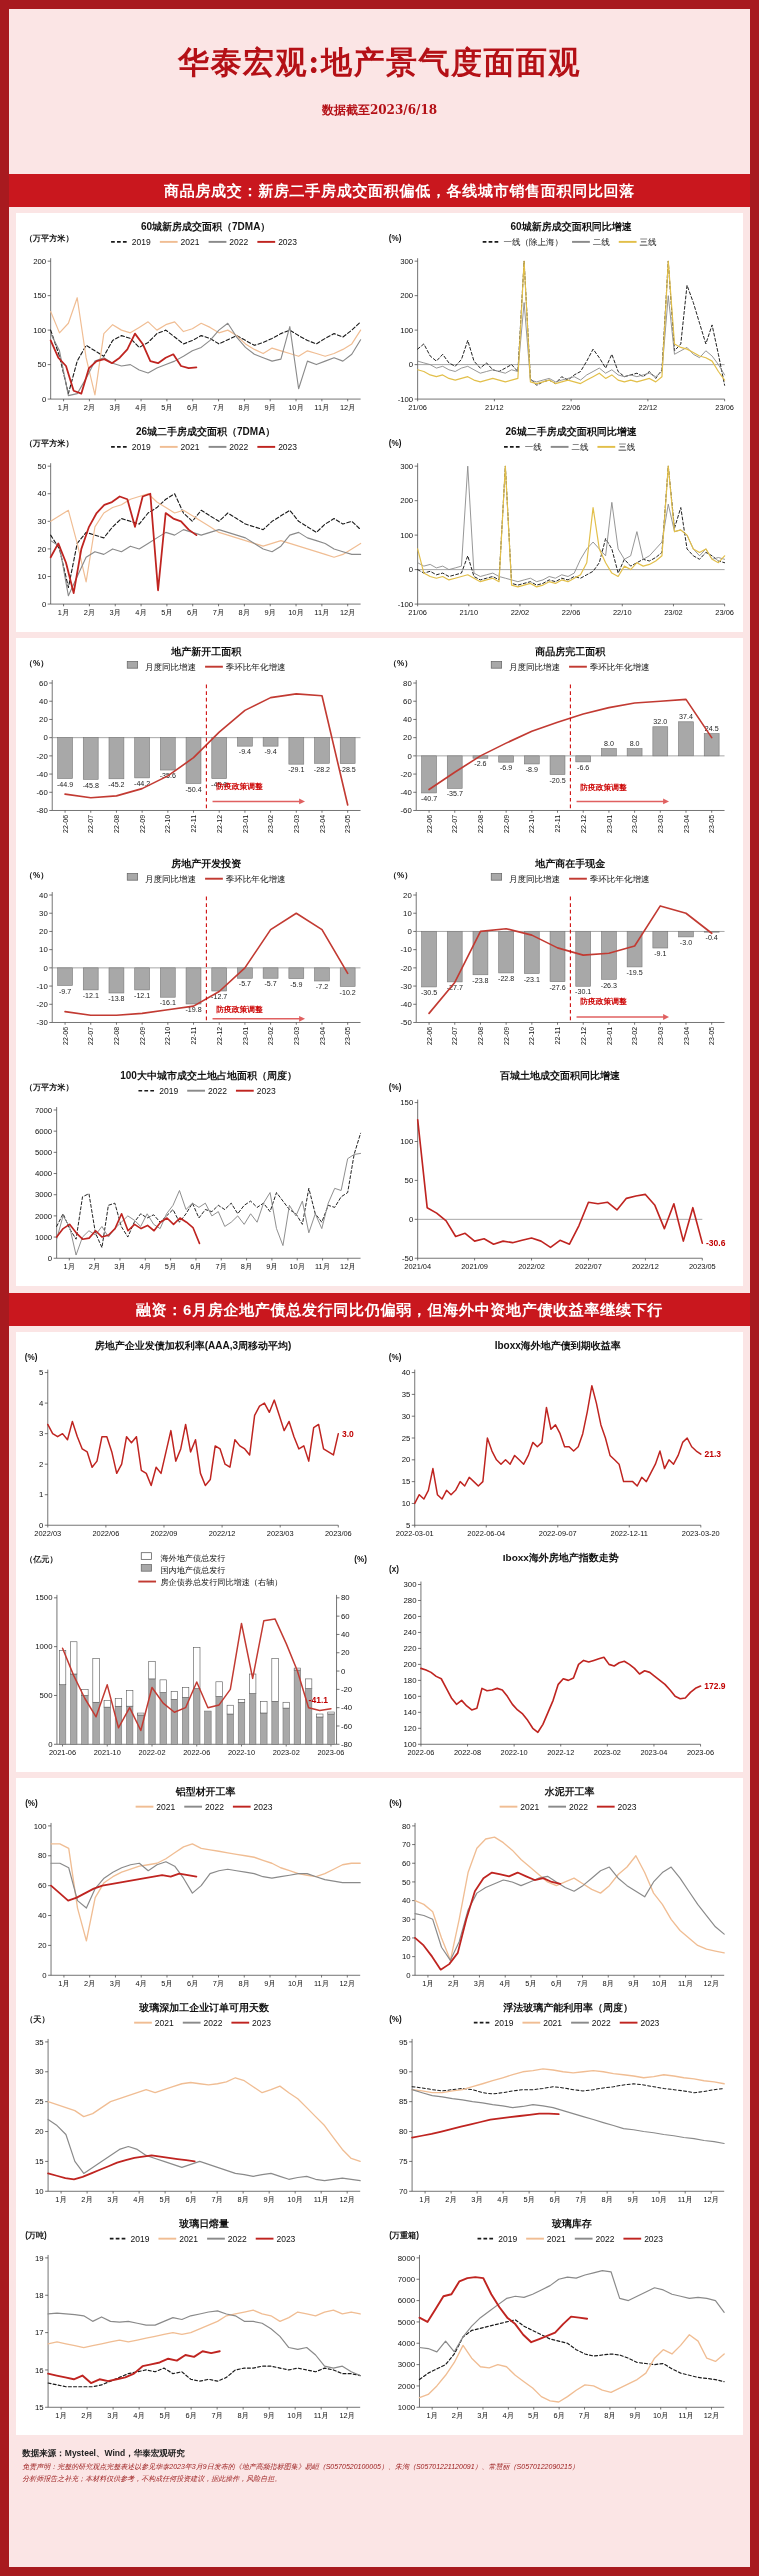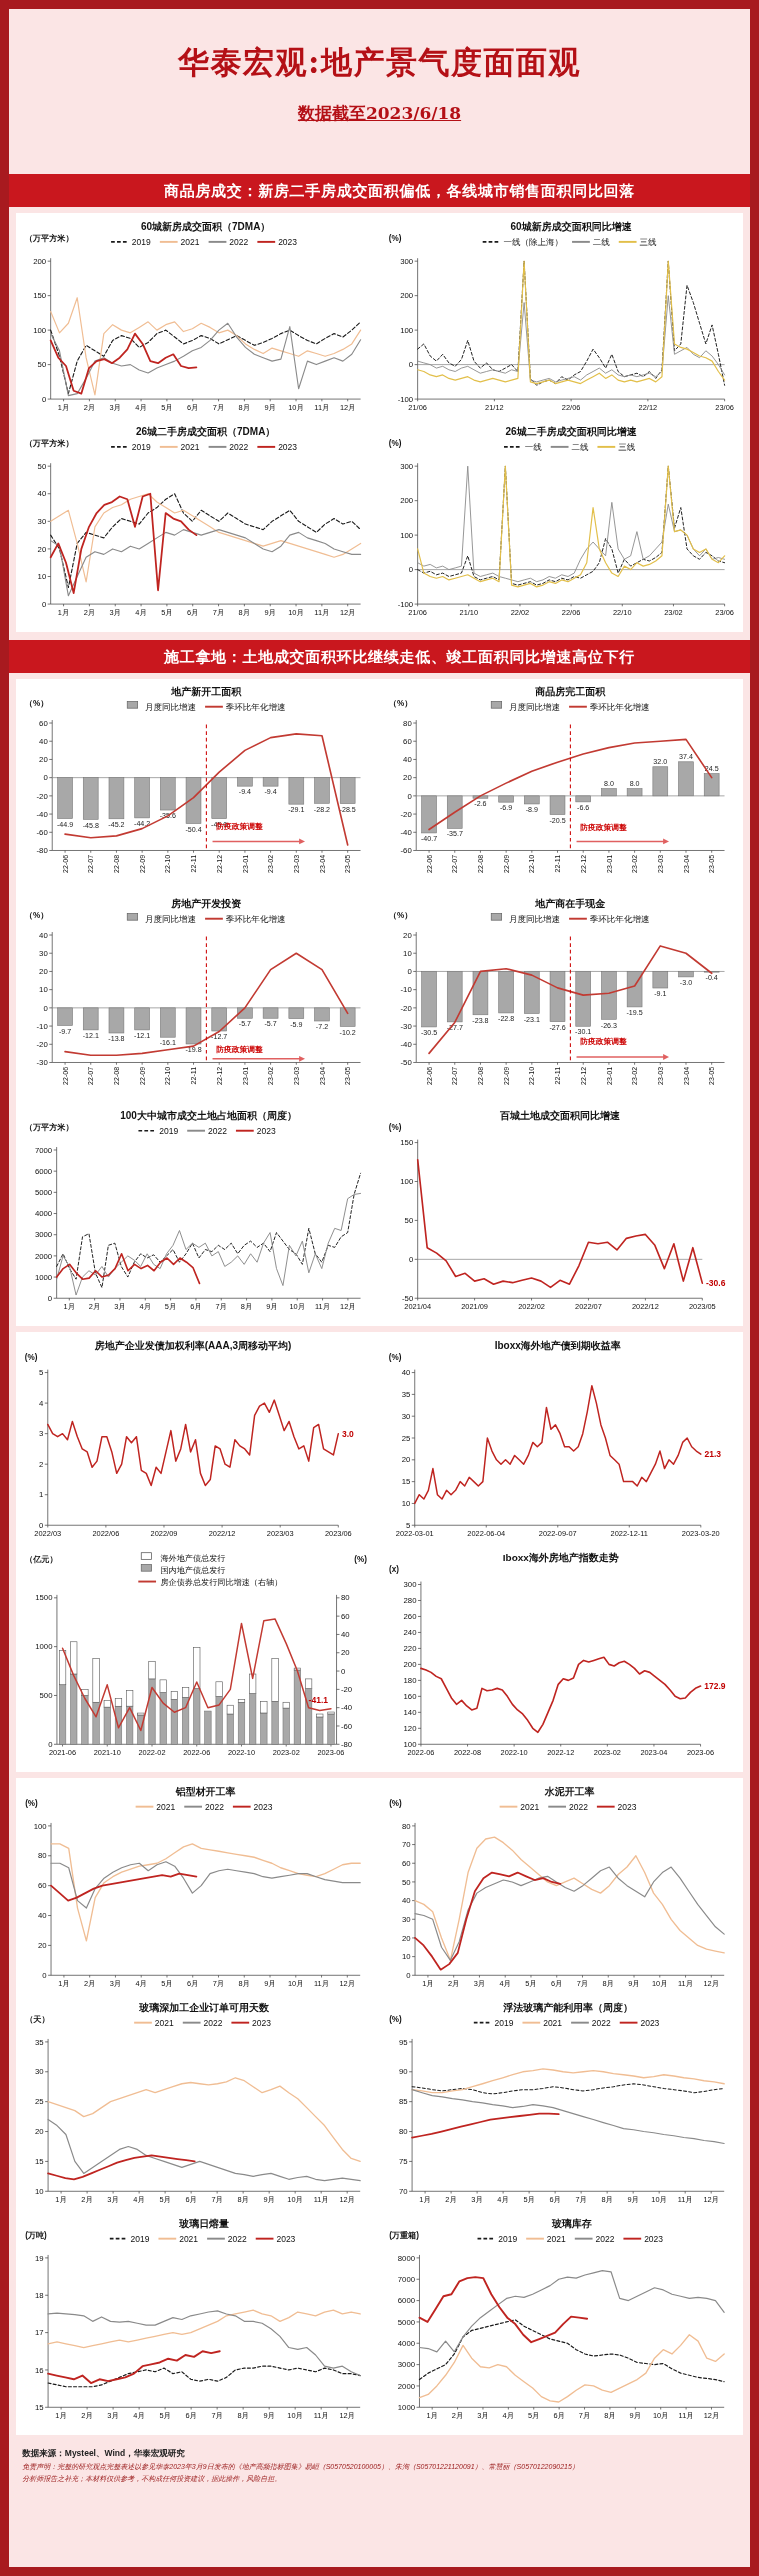--- a/index.html
+++ b/index.html
@@ -1,20 +1,20 @@
 <!DOCTYPE html>
 <html style="font-size:12px"><head>
 <meta charset="utf-8">
 <style>
   html,body{margin:0;padding:0;background:#ffffff;}
   .frame{width:759px;height:2576px;background:#a81a1f;box-sizing:border-box;padding:9px;margin:0 auto;font-family:"Liberation Sans","DejaVu Sans",sans-serif;}
   .inner{background:#fbe5e5;width:100%;height:100%;box-sizing:border-box;overflow:hidden;}
   .title-block{text-align:center;padding-top:33px;height:125px;}
   .main-title{color:#b41016;font-size:31px;font-weight:bold;font-family:"DejaVu Serif","Liberation Serif",serif;letter-spacing:1.5px;}
-  .subtitle{color:#b41016;font-size:17px;font-weight:bold;text-decoration:underline;margin-top:18px;font-family:"DejaVu Serif","Liberation Serif",serif;}
+  .subtitle{color:#b41016;font-size:12px;font-weight:bold;margin-top:18px;font-family:"DejaVu Serif","Liberation Serif",serif;}
   .band{background:#c9171e;color:#ffffff;font-weight:bold;font-size:15px;text-align:center;height:33px;line-height:33px;margin-top:7.4px;letter-spacing:0.7px;padding-left:40px;}
   .card{background:#ffffff;margin:6px 7.4px;padding:4.4px 0;display:grid;grid-template-columns:1fr 1fr;justify-items:center;align-items:start;}
   .chart{width:353px;overflow:visible;}
   .footer{padding:3px 13.3px 0 13.3px;}
   .src{font-size:8.5px;font-weight:bold;color:#222222;margin-top:4.4px;}
   .disc{font-size:7px;color:#9a1b1b;margin-top:2.2px;font-style:italic;line-height:1.35;}
   svg text{font-family:"Liberation Sans","DejaVu Sans",sans-serif;}
 </style>
 </head>
 <body>
@@ -206,21 +206,20 @@
             <line x1="389" y1="244" x2="389" y2="247" stroke="#444"></line>
             <text x="389" y="259" text-anchor="middle" font-size="10" fill="#111">23/02</text>
             <line x1="458" y1="244" x2="458" y2="247" stroke="#444"></line>
             <text x="458" y="259" text-anchor="middle" font-size="10" fill="#111">23/06</text>
             <polyline points="44.0,197.5 52.4,202.2 60.9,199.8 69.3,204.5 77.8,202.2 86.2,206.8 94.7,204.5 103.1,202.2 111.6,178.9 120.0,206.8 128.5,211.4 136.9,209.1 145.4,206.8 153.8,211.4 162.3,58.0 170.7,216.1 179.2,218.4 187.6,216.1 196.1,213.8 204.5,218.4 213.0,216.1 221.4,211.4 229.9,213.8 238.3,209.1 246.8,211.4 255.2,206.8 263.7,209.1 272.1,204.5 280.6,199.8 289.0,188.2 297.5,155.7 305.9,169.6 314.4,202.2 322.8,183.6 331.3,192.8 339.7,188.2 348.2,183.6 356.6,185.9 365.1,181.2 373.5,174.3 382.0,58.0 390.4,141.7 398.9,113.8 407.3,169.6 415.8,178.9 424.2,183.6 432.7,174.3 441.1,178.9 449.6,185.9 458.0,188.2" fill="none" stroke="#1a1a1a" stroke-width="1.3" stroke-dasharray="4,3" stroke-linejoin="round" stroke-linecap="round"></polyline>
             <polyline points="44.0,188.2 52.4,192.8 60.9,190.5 69.3,195.2 77.8,192.8 86.2,197.5 94.7,195.2 103.1,192.8 111.6,58.0 120.0,202.2 128.5,206.8 136.9,204.5 145.4,202.2 153.8,206.8 162.3,209.1 170.7,211.4 179.2,213.8 187.6,211.4 196.1,209.1 204.5,213.8 213.0,211.4 221.4,206.8 229.9,209.1 238.3,204.5 246.8,206.8 255.2,202.2 263.7,183.6 272.1,169.6 280.6,160.3 289.0,169.6 297.5,178.9 305.9,106.8 314.4,169.6 322.8,183.6 331.3,178.9 339.7,146.3 348.2,183.6 356.6,178.9 365.1,169.6 373.5,160.3 382.0,109.2 390.4,146.3 398.9,144.0 407.3,151.0 415.8,169.6 424.2,178.9 432.7,169.6 441.1,183.6 449.6,181.2 458.0,183.6" fill="none" stroke="#8a8a8a" stroke-width="1.2" stroke-linejoin="round" stroke-linecap="round"></polyline>
             <polyline points="44.0,169.6 52.4,202.2 60.9,206.8 69.3,209.1 77.8,206.8 86.2,211.4 94.7,209.1 103.1,206.8 111.6,204.5 120.0,209.1 128.5,213.8 136.9,211.4 145.4,209.1 153.8,213.8 162.3,58.0 170.7,218.4 179.2,220.8 187.6,218.4 196.1,216.1 204.5,220.8 213.0,218.4 221.4,213.8 229.9,216.1 238.3,211.4 246.8,213.8 255.2,209.1 263.7,204.5 272.1,188.2 280.6,113.8 289.0,169.6 297.5,188.2 305.9,202.2 314.4,206.8 322.8,192.8 331.3,197.5 339.7,188.2 348.2,192.8 356.6,190.5 365.1,185.9 373.5,178.9 382.0,58.0 390.4,146.3 398.9,144.0 407.3,151.0 415.8,169.6 424.2,174.3 432.7,169.6 441.1,183.6 449.6,188.2 458.0,178.9" fill="none" stroke="#e2bf4a" stroke-width="1.6" stroke-linejoin="round" stroke-linecap="round"></polyline>
           </svg></div>
     </div>
 
-    <div class="band">施工拿地：土地成交面积环比继续走低、竣工面积同比增速高位下行</div>
     <div class="card">
       <div class="chart"><svg width="350" height="209" viewBox="0 0 472 282" xmlns="http://www.w3.org/2000/svg">
             <text x="250" y="16" text-anchor="middle" font-size="13.5" font-weight="bold" fill="#111">地产新开工面积</text>
             <text x="5" y="31" font-size="11" font-weight="bold" fill="#111">（%）</text>
             <rect x="143.25" y="25" width="14" height="9" fill="#a8a8a8" stroke="#666"></rect>
             <text x="167.25" y="36" font-size="11.5" fill="#111">月度同比增速</text>
             <line x1="248.25" y1="32" x2="272.25" y2="32" stroke="#c23a32" stroke-width="2.6"></line>
             <text x="276.25" y="36" font-size="11.5" fill="#111">季环比年化增速</text>
             <line x1="42" y1="50" x2="42" y2="226" stroke="#444" stroke-width="1"></line>
             <line x1="38" y1="226" x2="42" y2="226" stroke="#444"></line>
@@ -616,20 +615,21 @@
             <text x="274.4" y="273" text-anchor="middle" font-size="10" fill="#111">2022/07</text>
             <line x1="351.2" y1="258" x2="351.2" y2="261" stroke="#444"></line>
             <text x="351.2" y="273" text-anchor="middle" font-size="10" fill="#111">2022/12</text>
             <line x1="428" y1="258" x2="428" y2="261" stroke="#444"></line>
             <text x="428" y="273" text-anchor="middle" font-size="10" fill="#111">2023/05</text>
             <polyline points="44.0,71.1 56.8,189.8 69.6,197.1 82.4,207.6 95.2,228.6 108.0,224.4 120.8,234.9 133.6,231.8 146.4,239.1 159.2,234.9 172.0,237.0 184.8,233.8 197.6,230.7 210.4,234.9 223.2,243.3 236.0,233.8 248.8,239.1 261.6,213.9 274.4,182.4 287.2,184.5 300.0,182.4 312.8,192.9 325.6,177.2 338.4,174.0 351.2,171.9 364.0,186.6 376.8,218.1 389.6,184.5 402.4,234.9 415.2,189.8 428.0,237.6" fill="none" stroke="#bf2420" stroke-width="2.2" stroke-linejoin="round" stroke-linecap="round"></polyline>
             <text x="433" y="241.63" font-size="11.5" font-weight="bold" fill="#c00000">-30.6</text>
           </svg></div>
     </div>
 
+    <div class="band">融资：6月房企地产债总发行同比仍偏弱，但海外中资地产债收益率继续下行</div>
     <div class="card">
       <div class="chart"><svg width="350" height="209" viewBox="0 0 472 282" xmlns="http://www.w3.org/2000/svg">
             <text x="232" y="16" text-anchor="middle" font-size="13.5" font-weight="bold" fill="#111">房地产企业发债加权利率(AAA,3周移动平均)</text>
             <text x="5" y="31" font-size="11" font-weight="bold" fill="#111">(%)</text>
             <line x1="36" y1="44" x2="36" y2="254" stroke="#444" stroke-width="1"></line>
             <line x1="32" y1="254" x2="36" y2="254" stroke="#444"></line>
             <text x="30" y="257.6" text-anchor="end" font-size="10.5" fill="#111">0</text>
             <line x1="32" y1="212.8" x2="36" y2="212.8" stroke="#444"></line>
             <text x="30" y="216.4" text-anchor="end" font-size="10.5" fill="#111">1</text>
             <line x1="32" y1="171.6" x2="36" y2="171.6" stroke="#444"></line>

